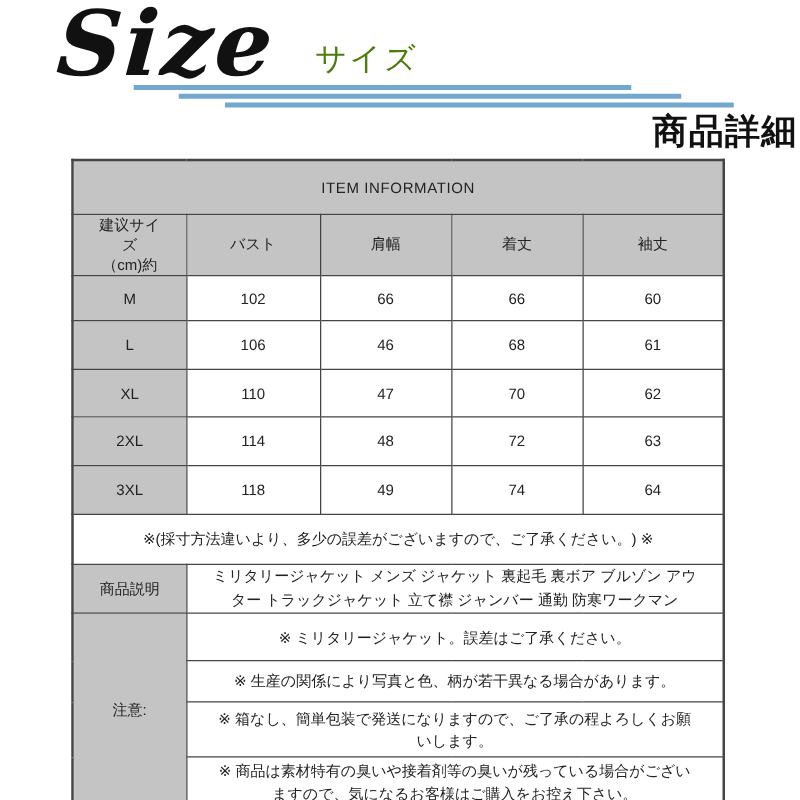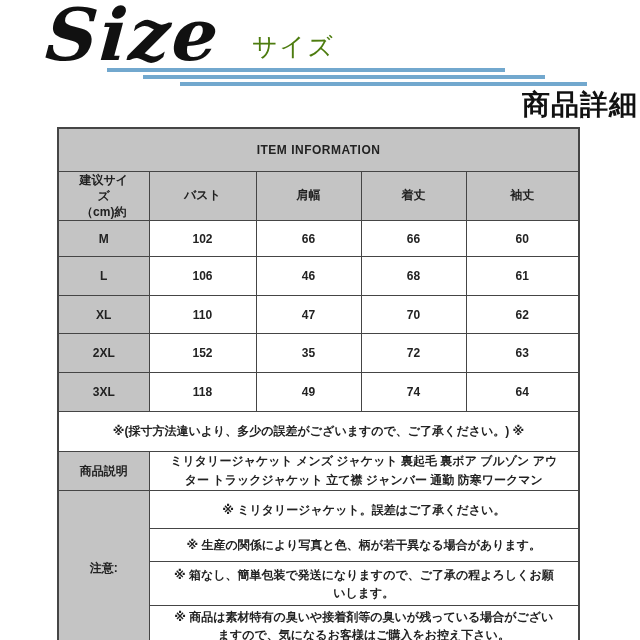--- a/index.html
+++ b/index.html
@@ -45,21 +45,20 @@
     border: 2px solid #454545;
   }
   .info-table td {
     border: 1px solid #454545;
     font-size: 12px;
     text-align: center;
     vertical-align: middle;
     padding: 0 20px;
     color: #222;
     overflow: hidden;
-    font-weight: bold;
   }
   .gray { background: #c4c4c4; }
   .item-info-cell { font-size: 12px; letter-spacing: 0.5px; }
   .col-header { font-size: 14px; }
   .corner-header { font-size: 13.5px; white-space: pre-line; line-height: 1.35; }
   .num-cell, .size-cell { font-size: 12px; }
   .note-cell { font-size: 12.5px; }
   .desc-cell { font-size: 12px; line-height: 1.6; text-align: center; padding: 0 6px; margin-left: 25px; }
   .desc-label, .caution-label { font-size: 13.5px; }
   .caution-cell {
@@ -121,22 +120,22 @@
     <tr style="height:38px">
       <td class="gray size-cell">XL</td>
       <td class="num-cell">110</td>
       <td class="num-cell">47</td>
       <td class="num-cell">70</td>
       <td class="num-cell">62</td>
     </tr>
 
     <tr style="height:39px">
       <td class="gray size-cell">2XL</td>
-      <td class="num-cell">152</td>
-      <td class="num-cell">35</td>
+      <td class="num-cell">114</td>
+      <td class="num-cell">48</td>
       <td class="num-cell">72</td>
       <td class="num-cell">63</td>
     </tr>
 
     <tr style="height:39px">
       <td class="gray size-cell">3XL</td>
       <td class="num-cell">118</td>
       <td class="num-cell">49</td>
       <td class="num-cell">74</td>
       <td class="num-cell">64</td>

